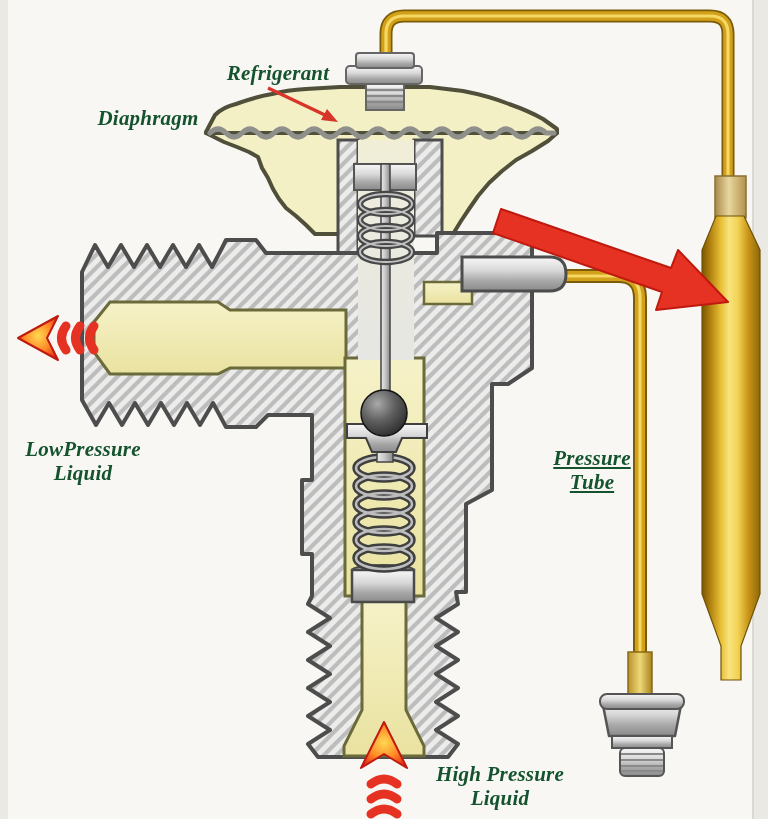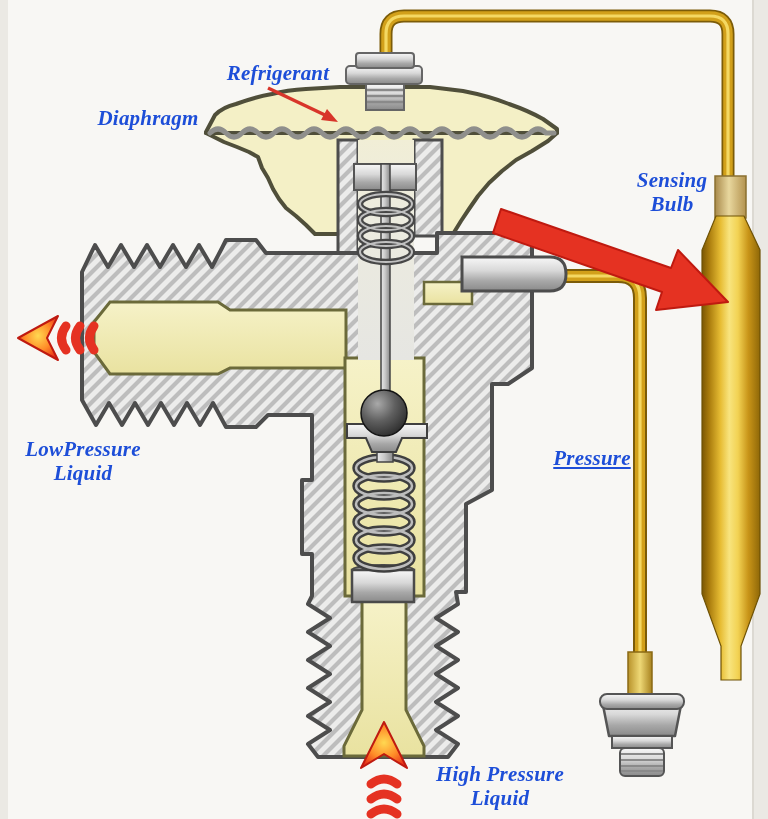--- a/index.html
+++ b/index.html
@@ -7,21 +7,21 @@
   #stage{
     position:relative;width:768px;height:819px;overflow:hidden;
     background:#f8f7f4;
   }
   #stage svg{position:absolute;left:0;top:0;}
   .lbl{
     position:absolute;
     font-family:"Liberation Serif","DejaVu Serif",serif;
     font-style:italic;font-weight:700;
     font-size:21px;line-height:1.12;
-    color:#1d4ed8;text-align:center;
+    color:#14532d;text-align:center;
     letter-spacing:0.2px;
     white-space:nowrap;
   }
   .lbl span{display:block;}
 </style>
 </head>
 <body>
 
 <div id="stage">
 
@@ -207,28 +207,25 @@
     </g>
   </g>
 </svg>
 
   <div class="lbl" style="left:213px;top:62px;width:130px;">
     <span>Refrigerant</span>
   </div>
   <div class="lbl" style="left:88px;top:107px;width:120px;font-style:italic;">
     <span>Diaphragm</span>
   </div>
-  <div class="lbl" style="left:622px;top:169px;width:100px;">
-    <span>Sensing</span>
-    <span>Bulb</span>
-  </div>
   <div class="lbl" style="left:8px;top:438px;width:150px;">
     <span>LowPressure</span>
     <span>Liquid</span>
   </div>
   <div class="lbl" style="left:536px;top:447px;width:112px;text-decoration:underline;">
     <span>Pressure</span>
+    <span>Tube</span>
   </div>
   <div class="lbl" style="left:396px;top:763px;width:208px;">
     <span>High Pressure</span>
     <span>Liquid</span>
   </div>
 </div>
 
 </body></html>

